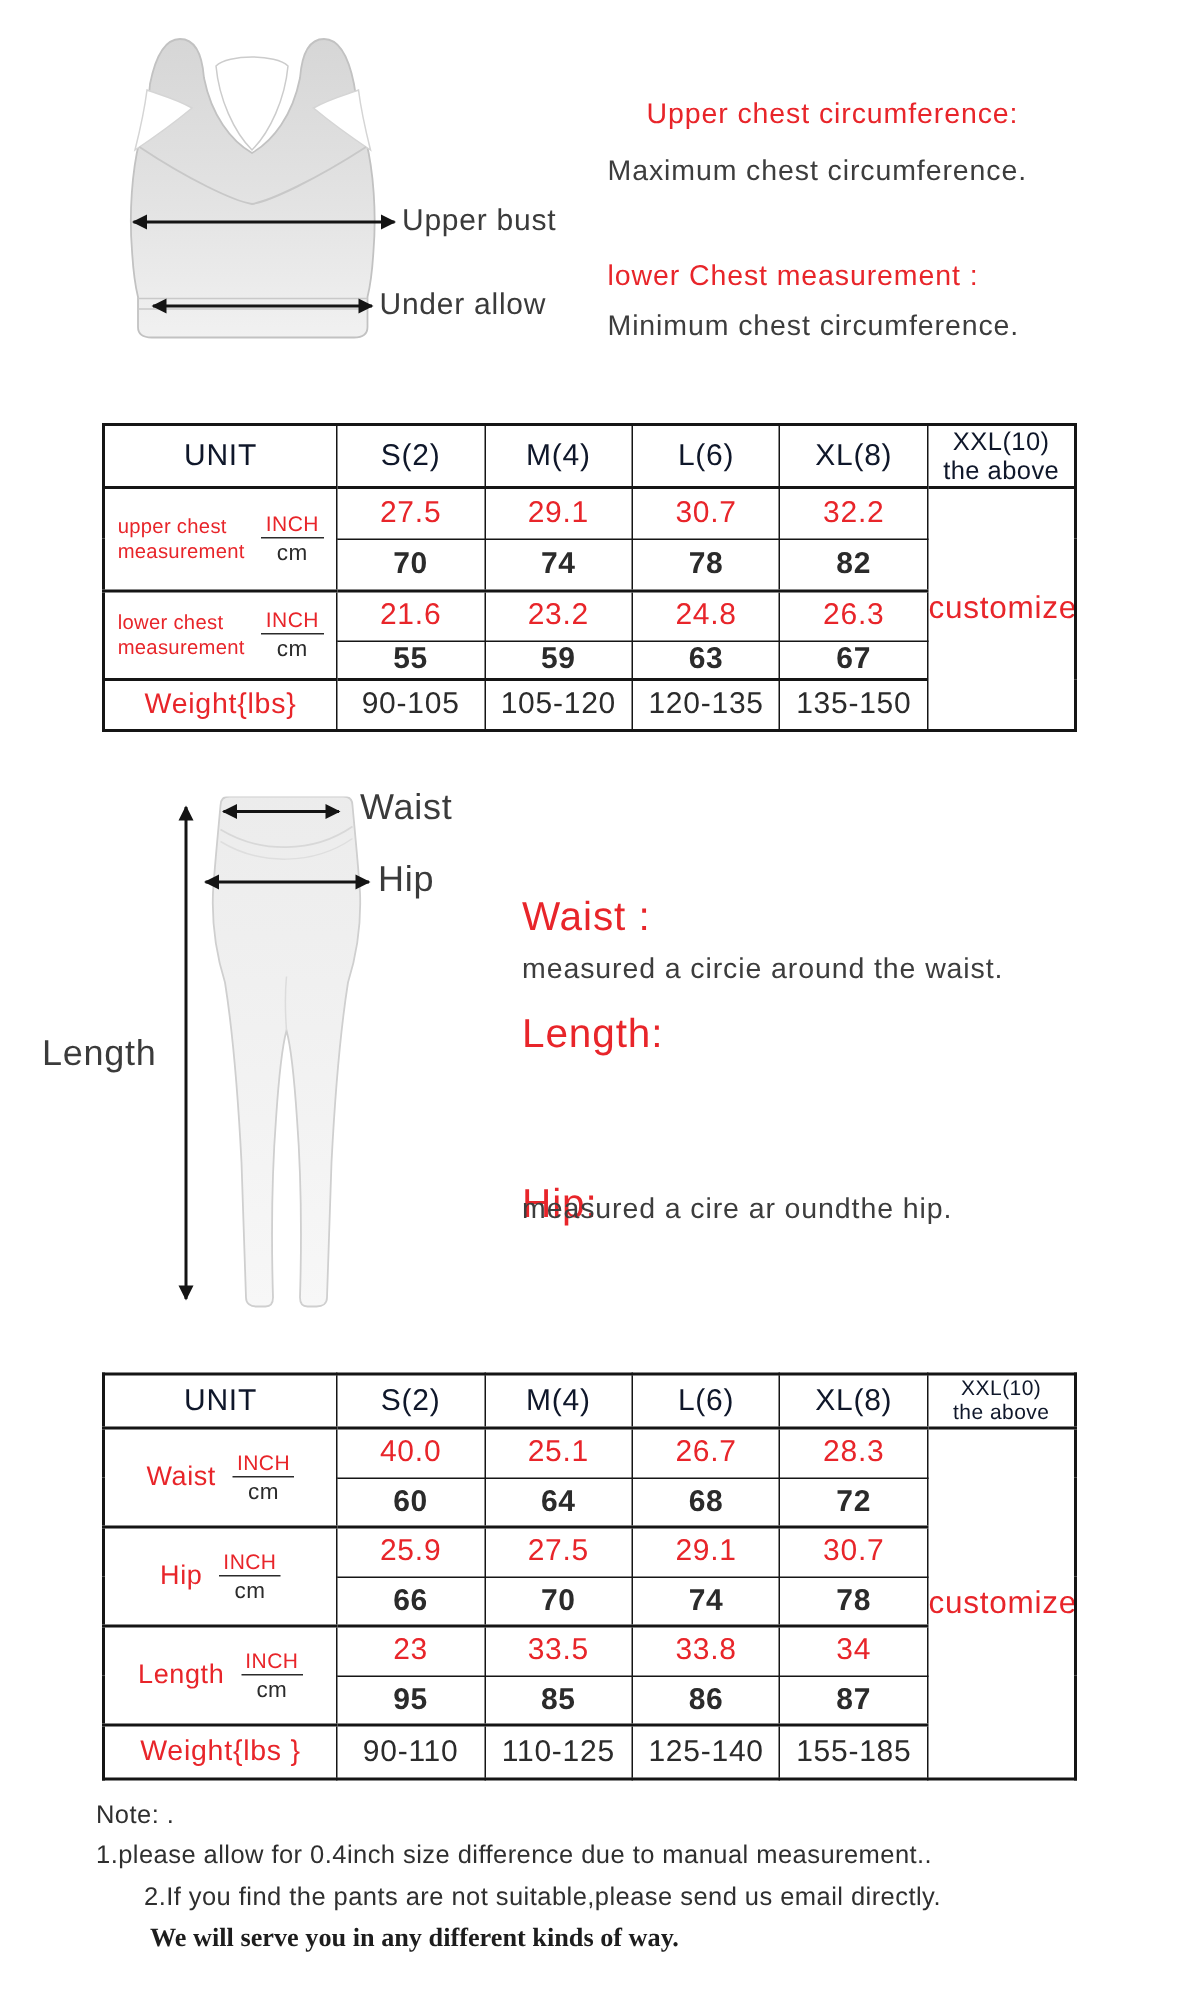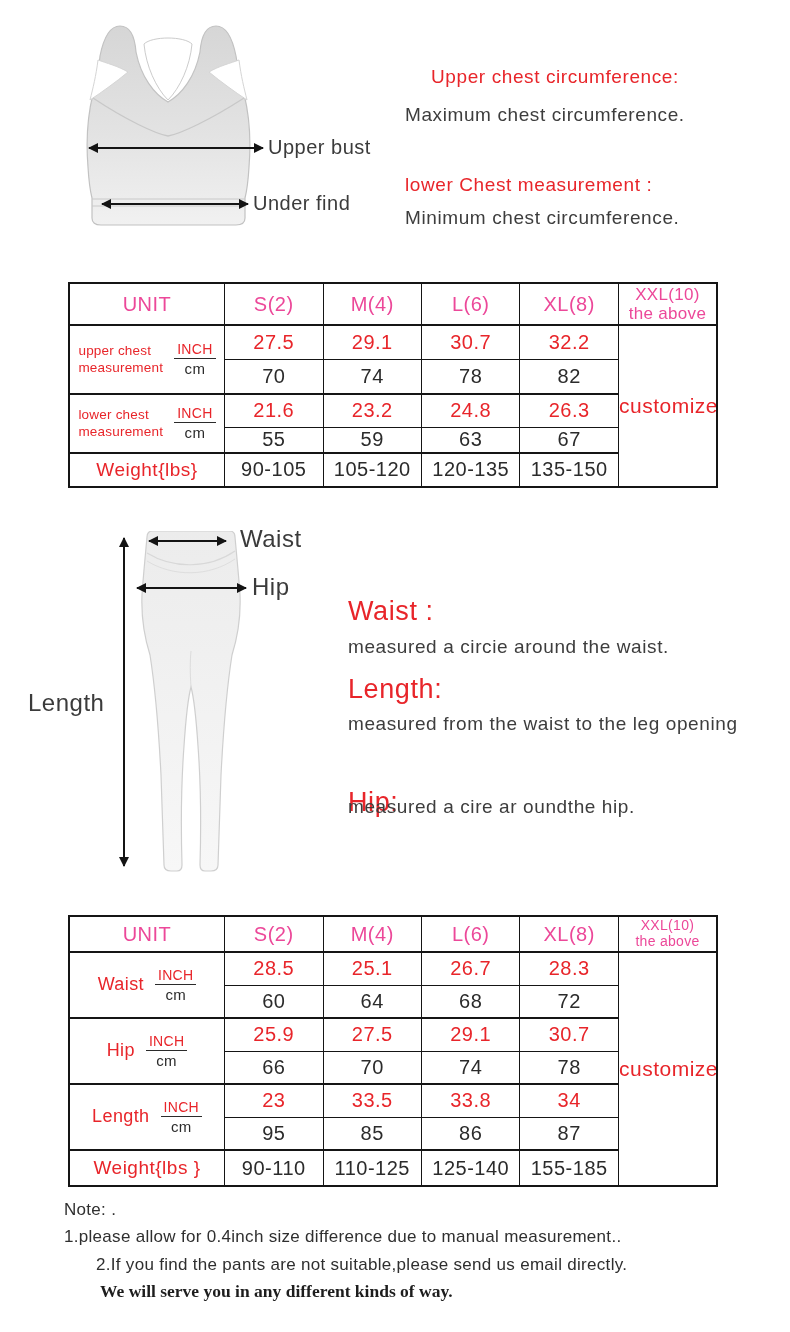--- a/index.html
+++ b/index.html
@@ -32,23 +32,23 @@
   
   .info-title{position:absolute;font-size:19px;color:var(--red);letter-spacing:.6px;white-space:nowrap;}
   .info-desc{position:absolute;font-size:19px;color:var(--dark);letter-spacing:.6px;white-space:nowrap;}
   .info-title-lg{position:absolute;font-size:27px;color:var(--red);letter-spacing:.6px;white-space:nowrap;}
 
   
   table.size-table{position:absolute;border-collapse:collapse;table-layout:fixed;
     border:2.5px solid var(--line);background:#fff;}
   .size-table th,.size-table td{border:1.5px solid var(--line);padding:0;text-align:center;
     vertical-align:middle;font-weight:normal;overflow:hidden;}
-  .size-table tr.cm td{border-top-width:1px;}
+  .size-table tr.cm td{border-top-width:1px;font-weight:bold;}
   .size-table tr.grp td{border-top-width:2px;}
-  .size-table th{font-size:20px;color:#ec4899;letter-spacing:.5px;}
+  .size-table th{font-size:20px;color:#0f172a;letter-spacing:.5px;}
   .xxl .blk{display:block;font-size:17px;line-height:1.12;letter-spacing:.3px;}
   .t2 .xxl .blk{font-size:14px;}
   .num{font-size:20px;color:var(--tbl-text);letter-spacing:.5px;}
   .num.red{color:var(--red);}
   .wlabel{font-size:19px;color:var(--red);letter-spacing:.5px;}
   .customize{font-size:21px;color:var(--red);letter-spacing:.5px;}
 
   .lc-flex{display:flex;align-items:center;justify-content:center;gap:11px;}
   .lc-name{display:flex;flex-direction:column;line-height:1.3;font-size:13.5px;
     color:var(--red);text-align:left;letter-spacing:.2px;}
@@ -81,21 +81,21 @@
              L6,176 C5,172 3,162 2,145 C0,120 2,92 7,72 C10,60 13,48 14,34 Z" fill="url(#braG)" stroke="#c2c2c2" stroke-width="1.2"></path>
     <path d="M58,22 C66,14 98,14 106,22 C104,44 94,66 82,78 C70,66 60,44 58,22 Z" fill="#ffffff" stroke="#cccccc" stroke-width="1"></path>
     <path d="M12,38 C10,54 7,66 4,78 C16,70 30,60 42,50 C32,44 20,41 12,38 Z" fill="#ffffff" stroke="#d5d5d5" stroke-width="1"></path>
     <path d="M153,38 C155,54 158,66 161,78 C149,70 135,60 123,50 C133,44 145,41 153,38 Z" fill="#ffffff" stroke="#d5d5d5" stroke-width="1"></path>
     <path d="M7,76 C40,98 70,112 82,114 C94,112 124,98 158,76" fill="none" stroke="#c8c8c8" stroke-width="1.3"></path>
     <path d="M6,177 L159,177 M6,184 L159,184" fill="none" stroke="#c9c9c9" stroke-width="1.1"></path>
   </svg>
   <div class="harrow" style="left:89px;top:147px;width:174px;"></div>
   <div class="fig-label" style="left:268px;top:136px;">Upper bust</div>
   <div class="harrow" style="left:102px;top:203px;width:146px;"></div>
-  <div class="fig-label" style="left:253px;top:192px;">Under find</div>
+  <div class="fig-label" style="left:253px;top:192px;">Under allow</div>
 
   <div class="info-title" style="left:391px;top:66px;margin-left:40px;">Upper chest circumference:</div>
   <div class="info-desc" style="left:405px;top:104px;">Maximum chest circumference.</div>
   <div class="info-title" style="left:405px;top:174px;">lower Chest measurement :</div>
   <div class="info-desc" style="left:405px;top:207px;">Minimum chest circumference.</div>
 
   <table class="size-table t1" style="left:68px;top:282px;width:650px;height:206px;">
     <colgroup>
       <col style="width:24%">
         <col style="width:15.2%">
@@ -195,21 +195,20 @@
   <div class="harrow" style="left:149px;top:540px;width:77px;"></div>
   <div class="fig-label-lg" style="left:240px;top:525px;">Waist</div>
   <div class="harrow" style="left:137px;top:587px;width:109px;"></div>
   <div class="fig-label-lg" style="left:252px;top:573px;">Hip</div>
   <div class="varrow" style="left:123px;top:538px;height:328px;"></div>
   <div class="fig-label-lg" style="left:28px;top:689px;">Length</div>
 
   <div class="info-title-lg" style="left:348px;top:596px;">Waist :</div>
   <div class="info-desc" style="left:348px;top:636px;">measured a circie around the waist.</div>
   <div class="info-title-lg" style="left:348px;top:674px;">Length:</div>
-  <div class="info-desc" style="left:348px;top:713px;">measured from the waist to the leg opening</div>
   <div class="info-title-lg" style="left:348px;top:787px;">Hip:</div>
   <div class="info-desc" style="left:348px;top:796px;">measured a cire ar oundthe hip.</div>
 
   <table class="size-table t2" style="left:68px;top:915px;width:650px;height:270px;">
     <colgroup>
       <col style="width:24%">
         <col style="width:15.2%">
         <col style="width:15.2%">
       <col style="width:15.2%">
         <col style="width:15.2%">
@@ -232,21 +231,21 @@
         <div class="lc-flex">
           <div class="lc-name">
                 <span>Waist</span>
               </div>
           <div class="frac">
             <span class="frac-top">INCH</span>
             <span class="frac-bot">cm</span>
           </div>
         </div>
       </td>
-      <td class="num red">28.5</td>
+      <td class="num red">40.0</td>
       <td class="num red">25.1</td>
       <td class="num red">26.7</td>
       <td class="num red">28.3</td>
       <td class="customize" rowspan="7">customize</td>
     </tr>
     <tr class="cm" style="height:33px;">
       <td class="num">60</td>
       <td class="num">64</td>
       <td class="num">68</td>
       <td class="num">72</td>

